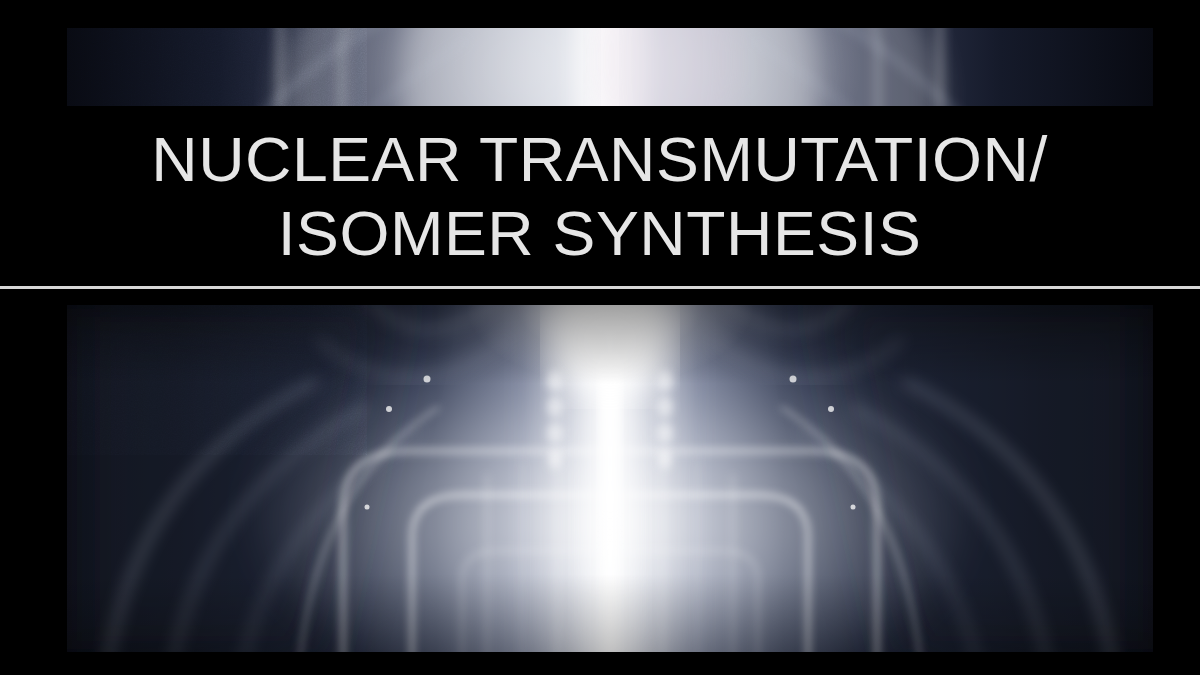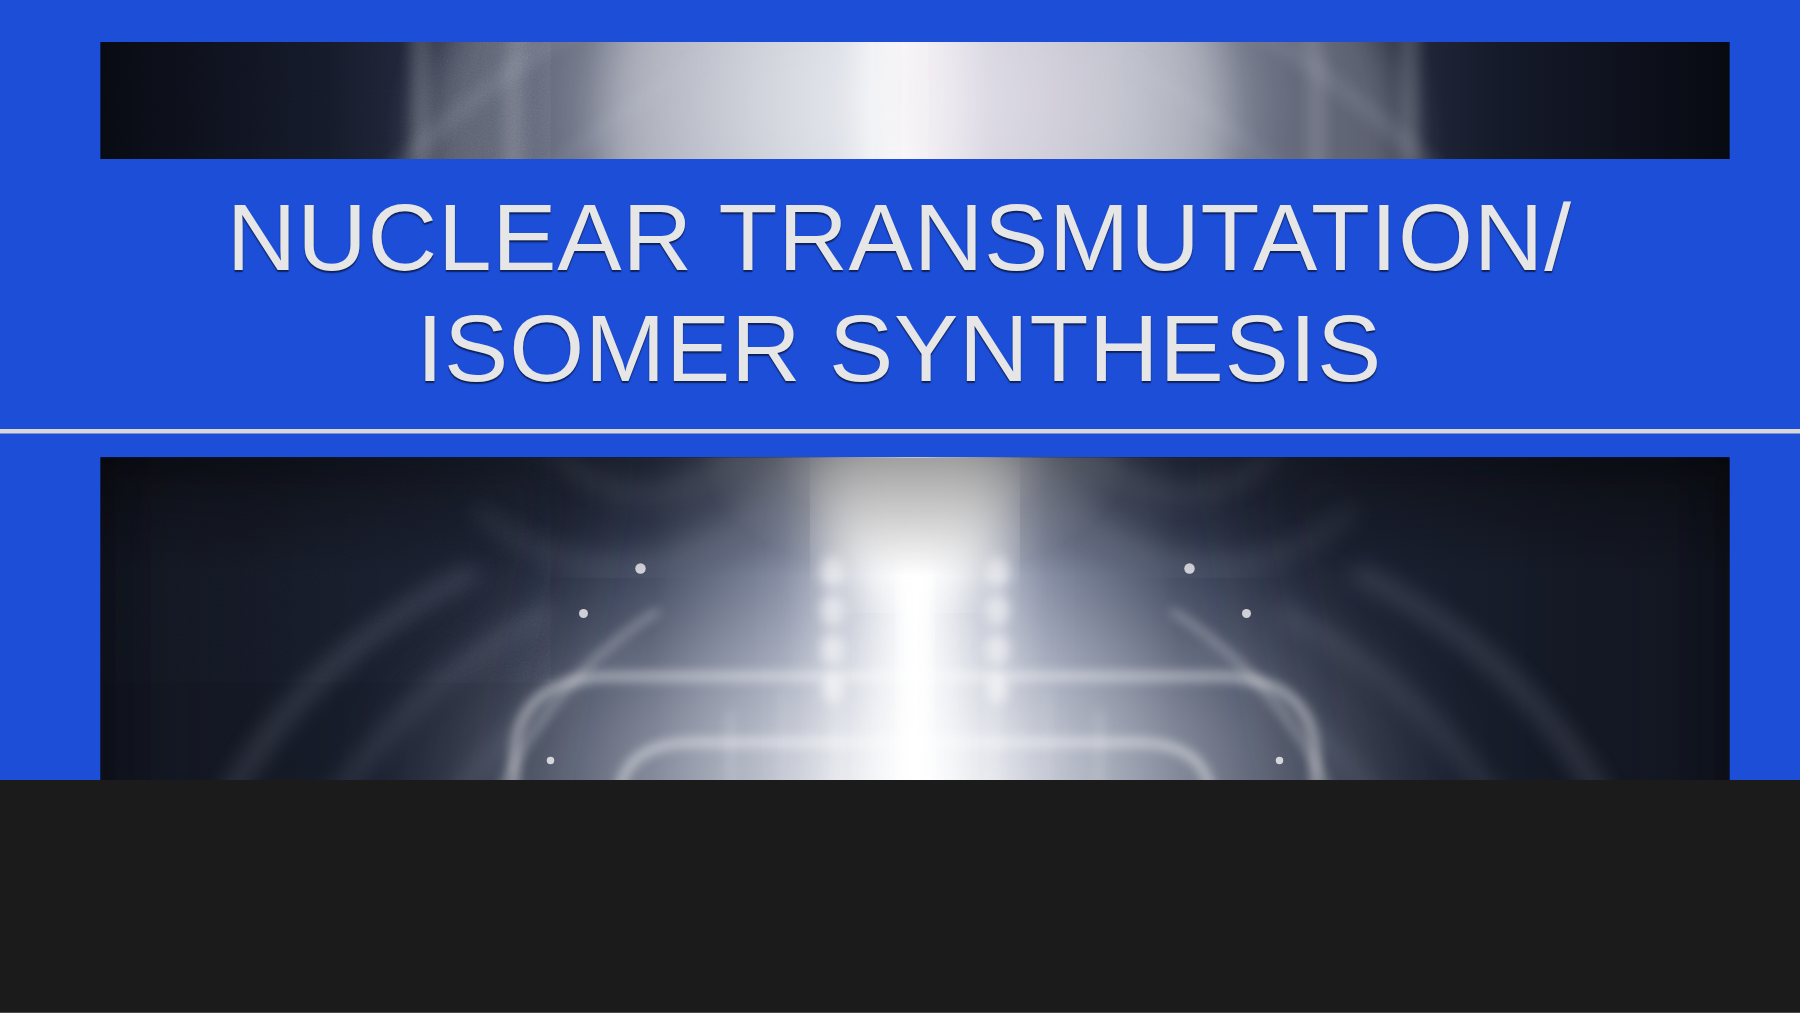--- a/index.html
+++ b/index.html
@@ -3,22 +3,22 @@
 <meta charset="utf-8">
 <style>
   html, body {
     margin: 0;
     padding: 0;
     background: #1b1b1b;
   }
   #slide {
     position: relative;
     width: 1200px;
-    height: 520px;
-    background: #1d4ed8;
+    height: 675px;
+    background: #000000;
     overflow: hidden;
     font-family: "Liberation Sans", sans-serif;
   }
 
   
   .art-frame {
     position: absolute;
     overflow: hidden;
     background: #05060b;
   }

